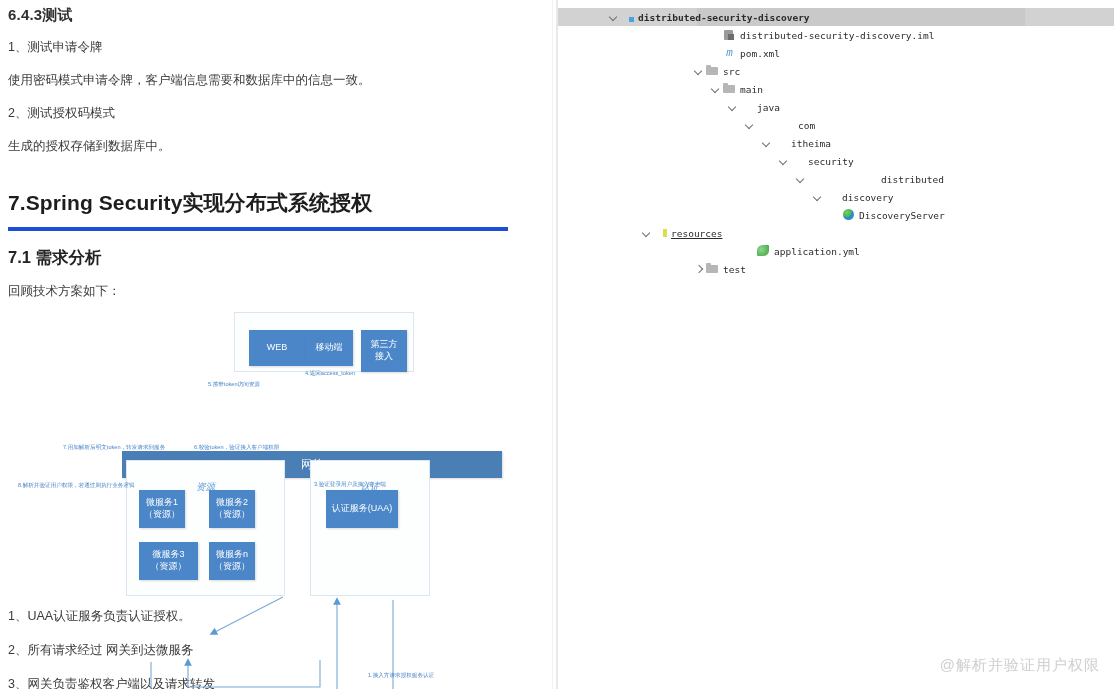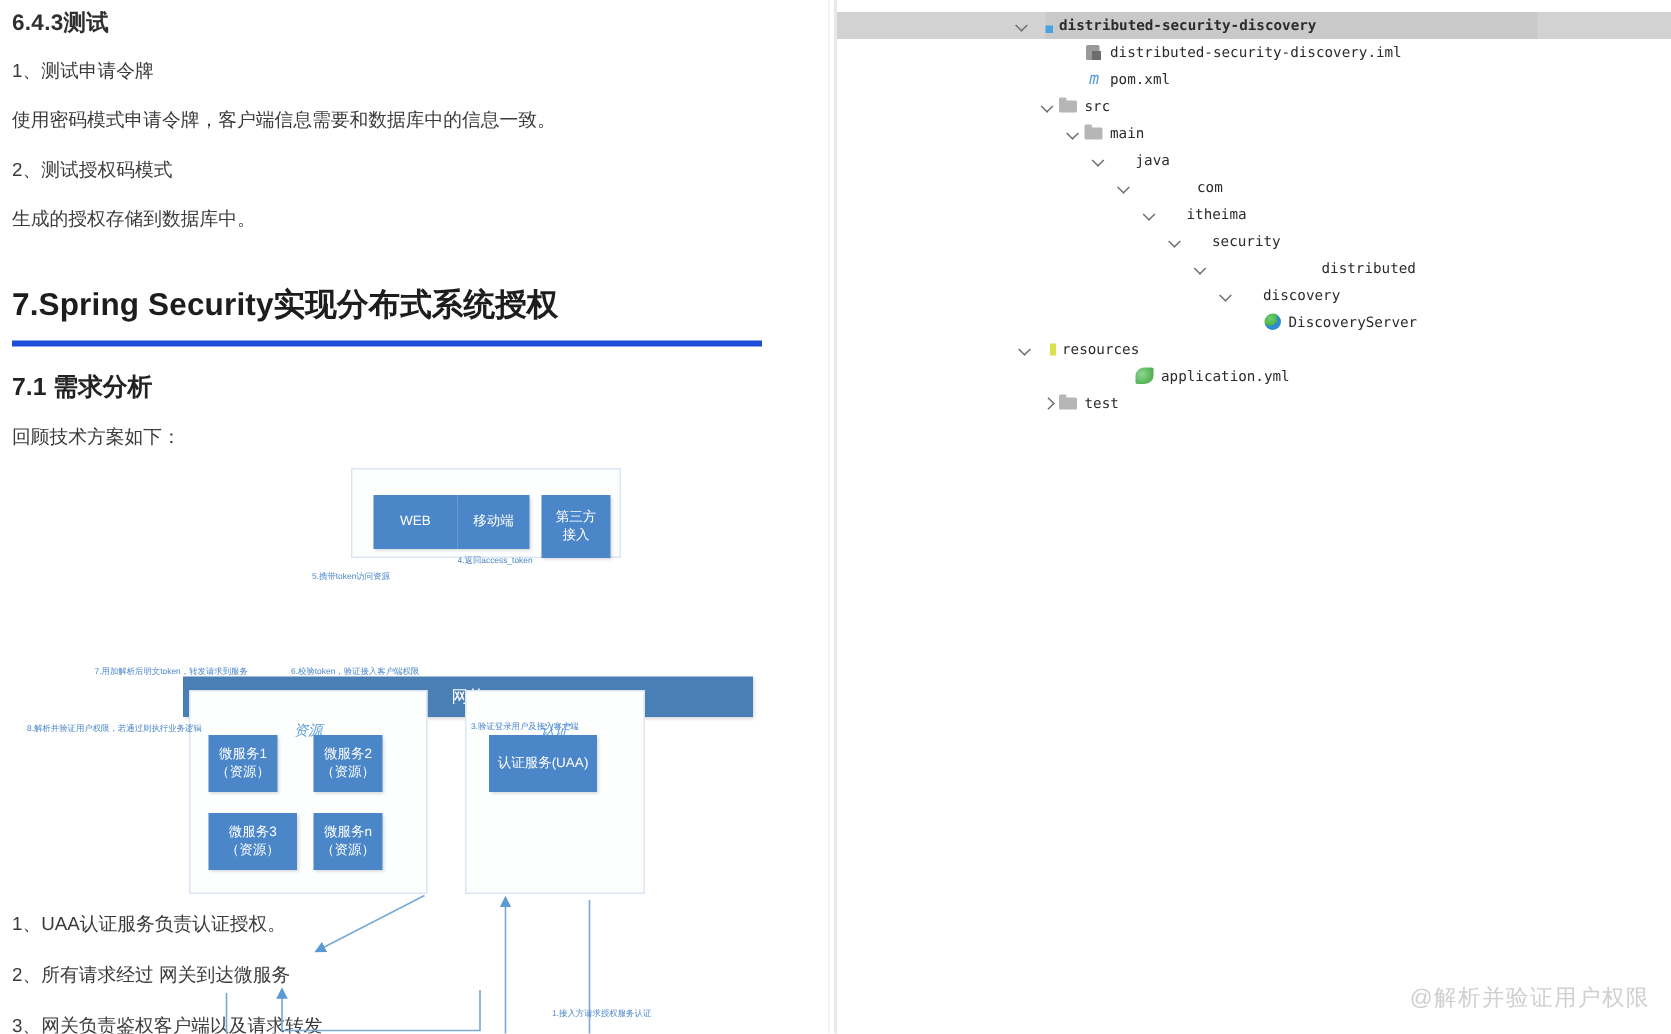--- a/index.html
+++ b/index.html
@@ -220,21 +220,21 @@
   </div>
 
   <div id="pane-divider2"></div>
   <div id="pane-divider"></div>
 
   <div id="right-pane">
 
     <div id="file-tree">
         <div class="tree-row selected">
           <div class="sel-strip"></div>
-          <div class="tw" style="padding-left: 118px;">
+          <div class="tw" style="padding-left: 50px;">
             <span class="chev"></span>
             <span class="ic folder-sel">
               <span class="corner"></span>
             </span>
             <span class="tree-label" style="font-weight: bold;">distributed-security-discovery</span>
           </div>
         </div>
         <div class="tree-row">
           <div class="tw" style="padding-left: 152px;">
             <span class="chev none"></span>
@@ -306,21 +306,21 @@
           </div>
         </div>
         <div class="tree-row">
           <div class="tw" style="padding-left: 271px;">
             <span class="chev none"></span>
             <span class="ic cls"></span>
             <span class="tree-label">DiscoveryServer</span>
           </div>
         </div>
         <div class="tree-row">
-          <div class="tw" style="padding-left: 120px;">
+          <div class="tw" style="padding-left: 83px; text-decoration: underline;">
             <span class="chev"></span>
             <span class="ic folder-res">
               <span class="bars"></span>
             </span>
             <span class="tree-label">resources</span>
           </div>
         </div>
         <div class="tree-row">
           <div class="tw" style="padding-left: 186px;">
             <span class="chev none"></span>

